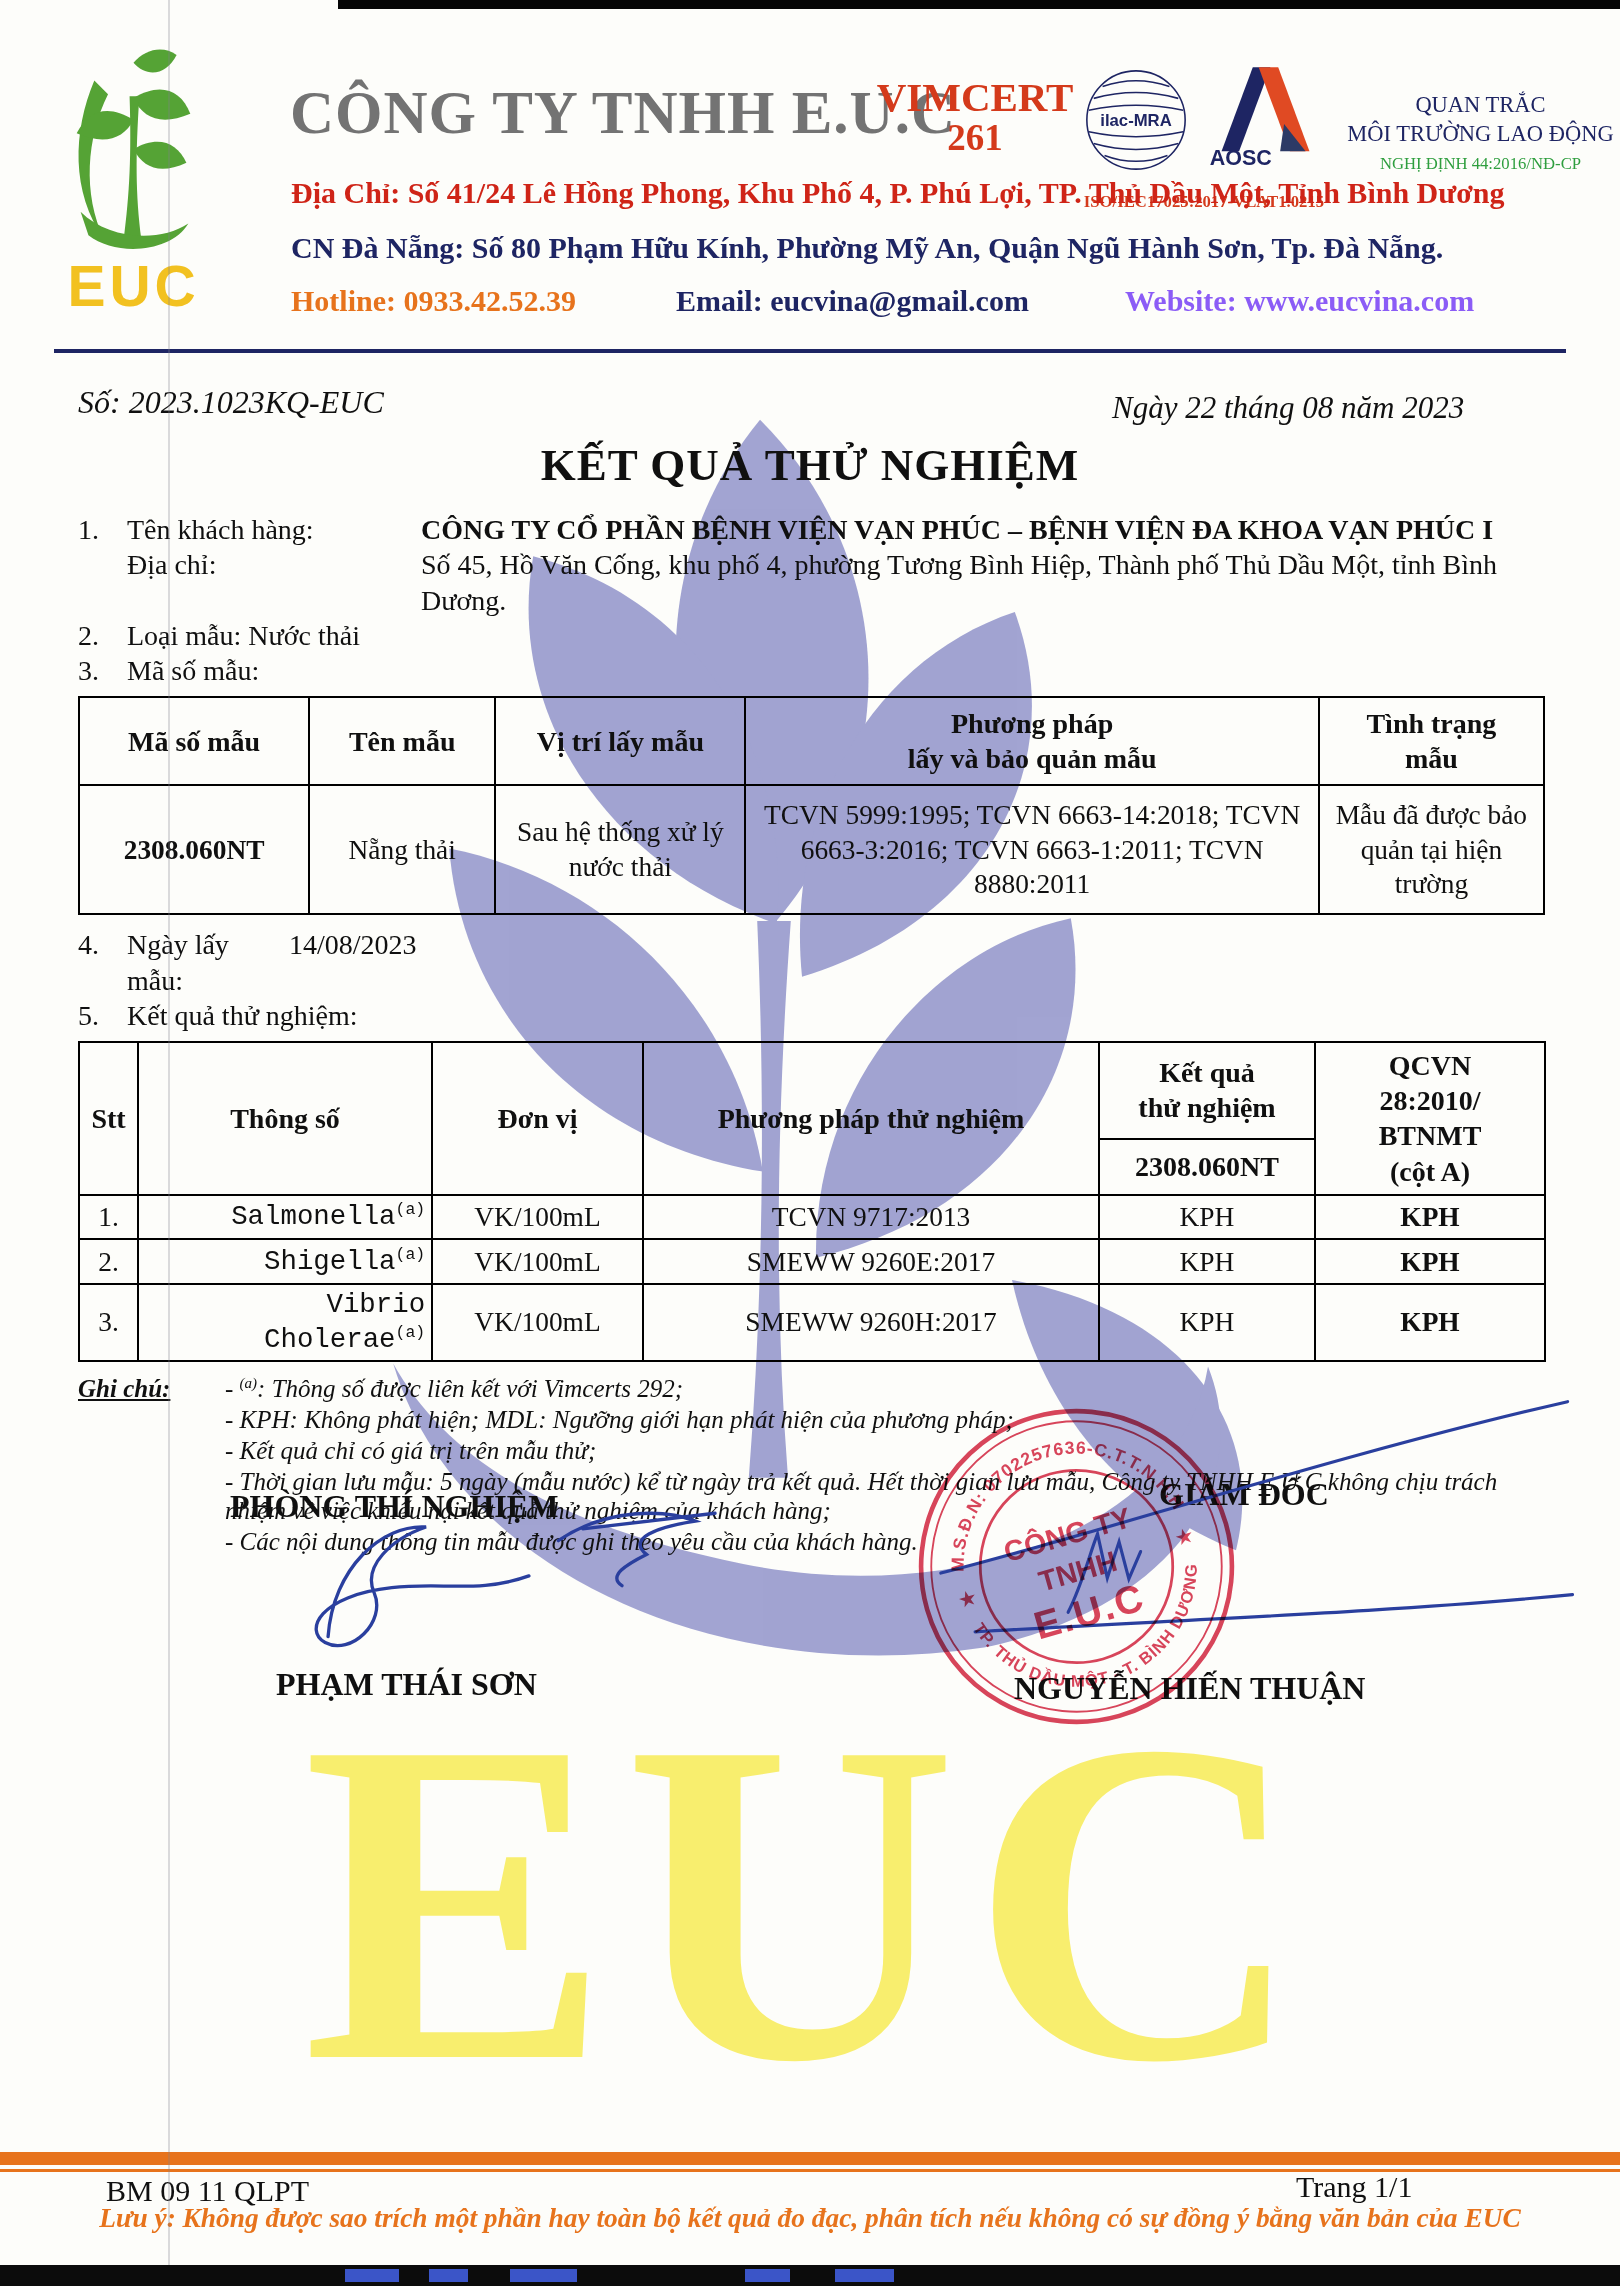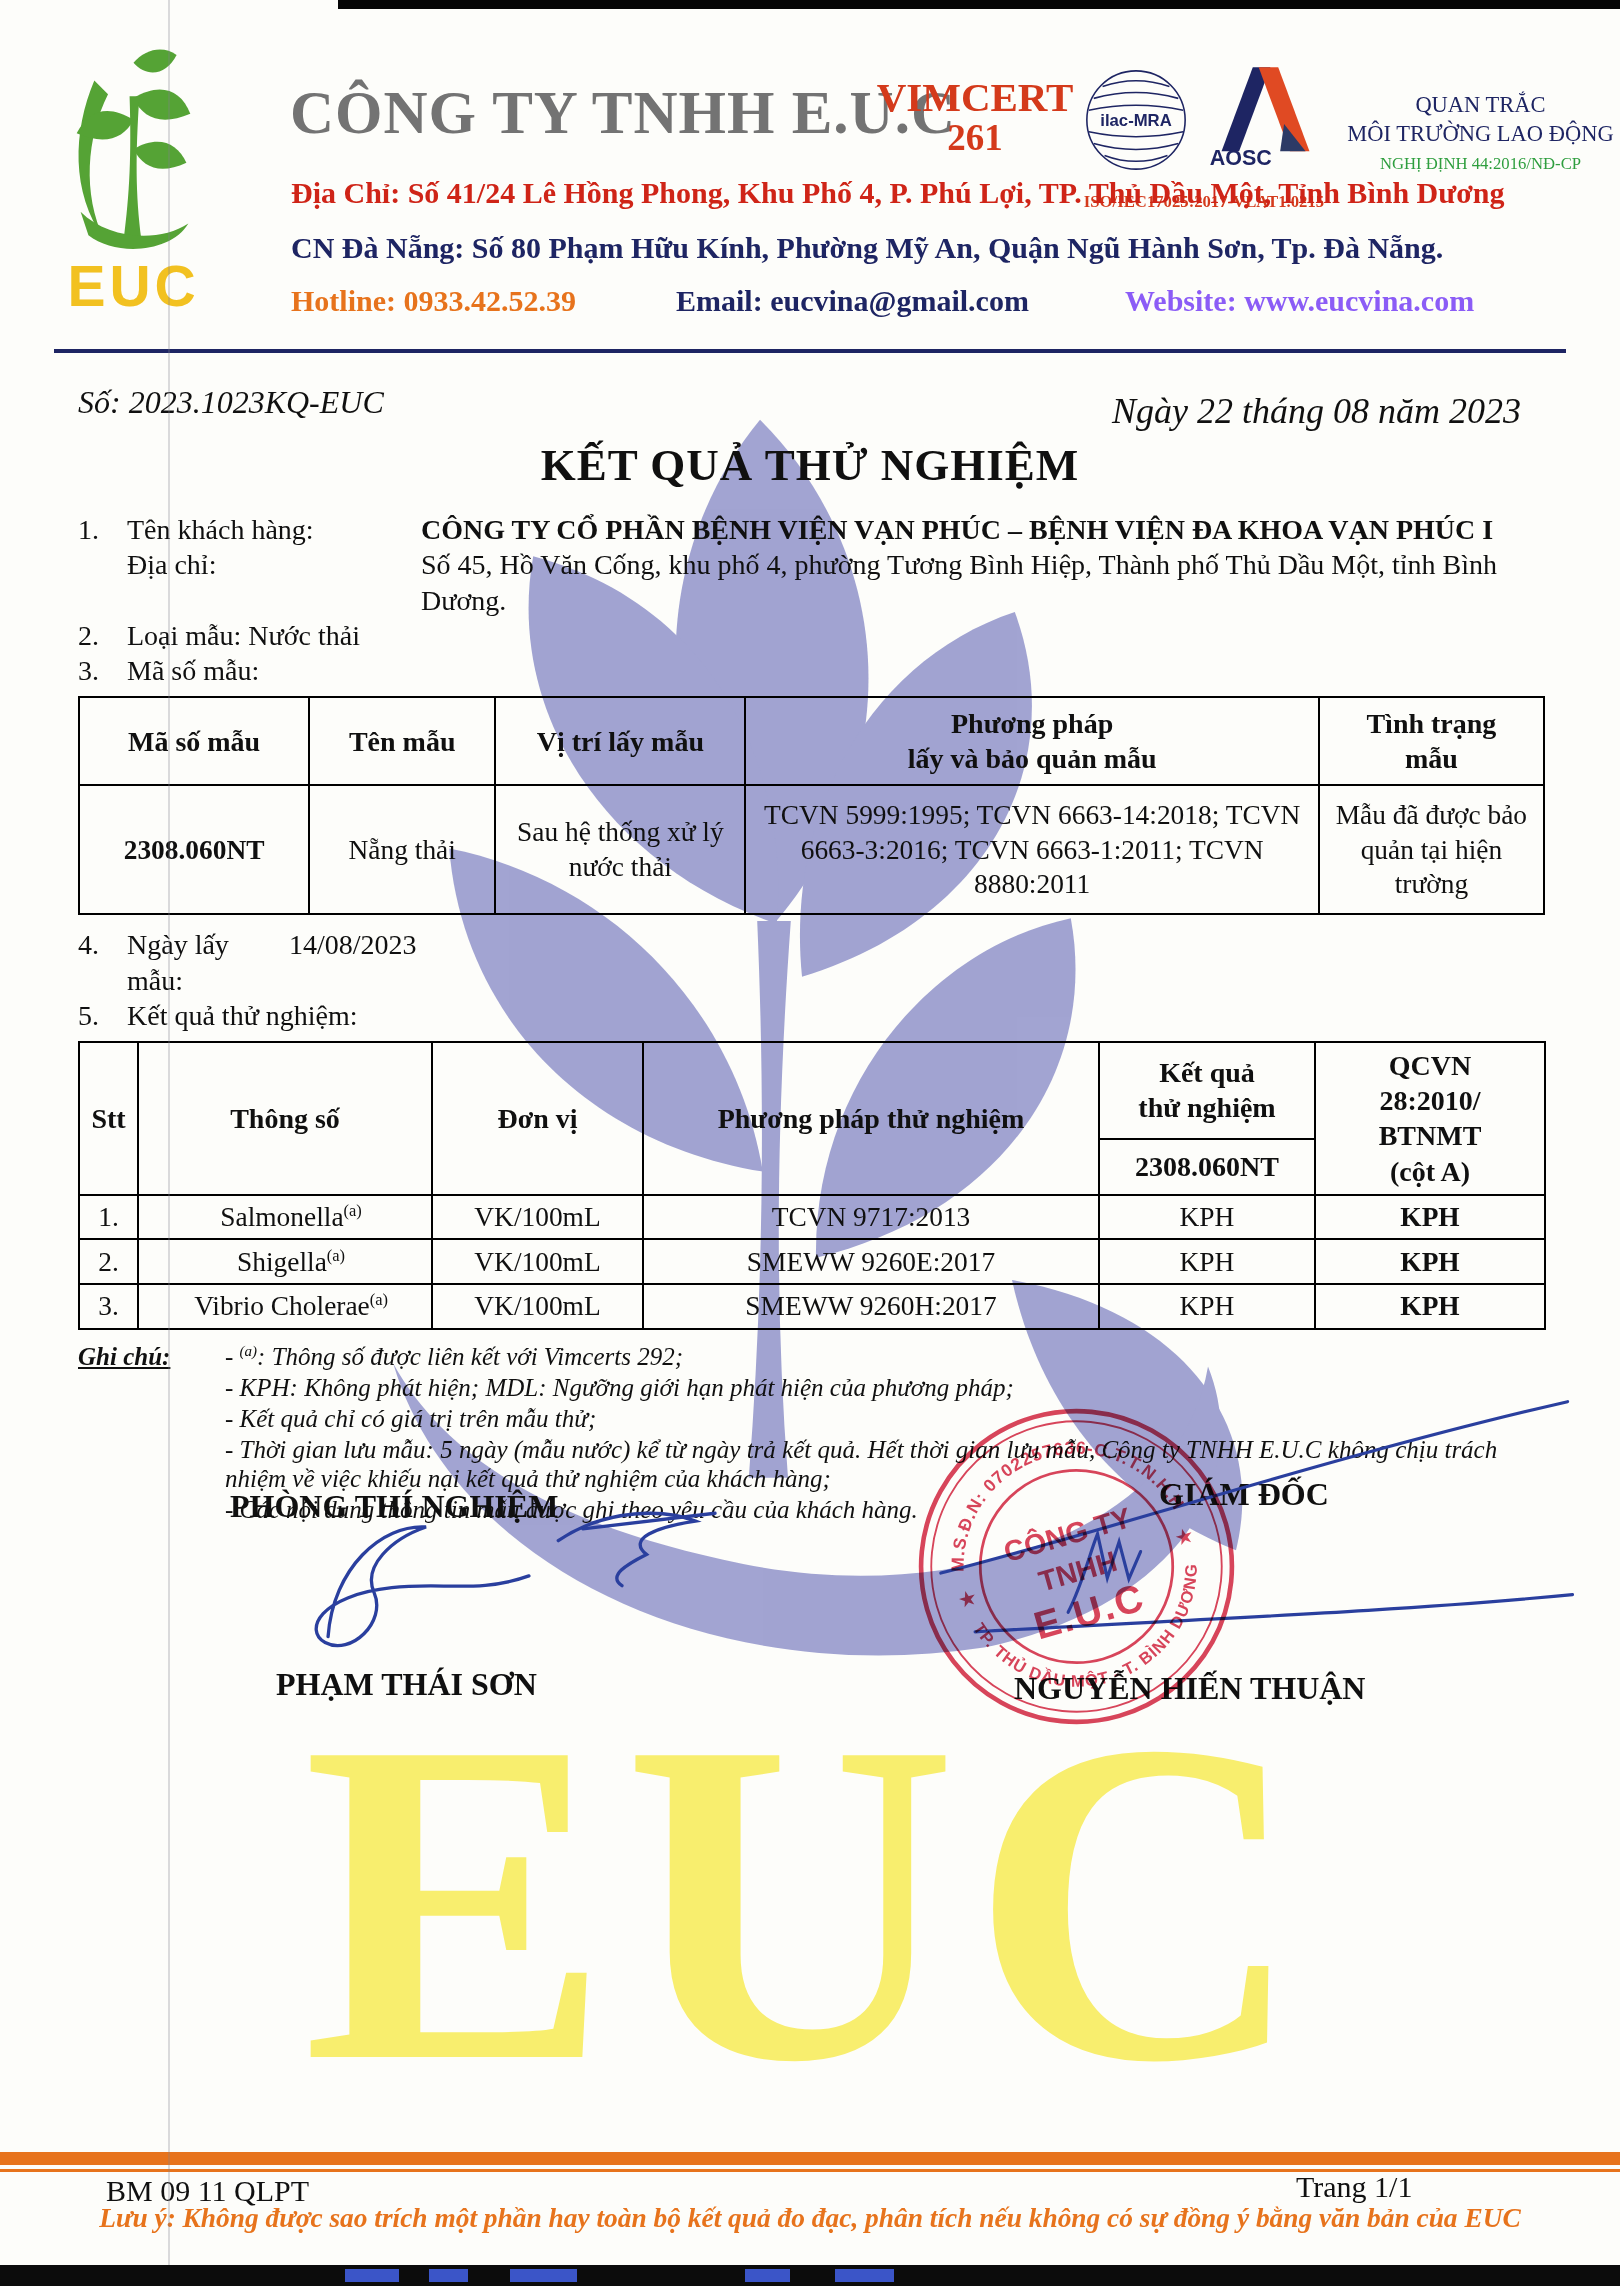--- a/index.html
+++ b/index.html
@@ -35,41 +35,41 @@
   .monitor .decree { color:#2e9e3e; font-size:16.7px; margin-top:4.9px; }
   .addr1 { position:absolute; left:291px; top:176px; z-index:2; font-weight:bold; font-size:30px; color:#cf2417; }
   .addr2 { position:absolute; left:291px; top:231px; z-index:2; font-weight:bold; font-size:30px; color:#1e2563; }
   .hotline { position:absolute; left:291px; top:284px; z-index:2; font-weight:bold; font-size:30px; color:#e7731c; }
   .email   { position:absolute; left:676px; top:284px; z-index:2; font-weight:bold; font-size:30px; color:#1e2563; }
   .website { position:absolute; left:1125px; top:284px; z-index:2; font-weight:bold; font-size:30px; color:#8b5cf6; }
   .rule { position:absolute; left:54px; right:54px; top:349px; z-index:2; height:3.9px; background:#1e2563; border-bottom:3.9px solid #fdfdfa; box-shadow:0 6.9px 0 -4.9px #1e2563; }
 
   
   .doc-no   { position:absolute; left:78px;  top:384px; z-index:2; font-style:italic; font-size:32px; }
-  .doc-date { position:absolute; left:1112px; top:390px; z-index:2; font-style:italic; font-size:36px; }
+  .doc-date { position:absolute; left:1112px; top:390px; z-index:2; font-style:italic; font-size:31px; }
   .doc-title{ position:absolute; left:0; right:0; top:439px; z-index:2; text-align:center; font-weight:bold; font-size:45px; letter-spacing:1px; }
 
   
   .content { position:absolute; left:78px; top:512px; width:1467px; z-index:2; font-size:28px; line-height:1.26; }
   .irow { display:flex; align-items:flex-start; }
   .irow .no { width:49px; flex:none; }
   .irow .lbl { width:294px; flex:none; }
   .irow .lbl-sm { width:162px; flex:none; }
   .irow .val { flex:1; }
   .bold { font-weight:bold; }
 
   table { border-collapse:collapse; width:100%; table-layout:fixed; }
   th, td { border:2px solid #000; text-align:center; vertical-align:middle; }
   .t1 { margin:7.8px 0 11.8px 0; border:2.9px solid #000; }
   .t1 th { font-weight:bold; font-size:28px; padding:7.8px 5.9px; }
   .t1 td { font-size:27.4px; padding:11.8px 7.8px; }
   .t2 { margin:7.8px 0 11.8px 0; border:2.9px solid #000; }
   .t2 th { font-weight:bold; font-size:28px; padding:4.9px 3.9px; }
   .t2 td { font-size:27.4px; padding:2.9px 5.9px; height:37px; }
-  .t2 td.param { text-align:center; padding-left:18px; }
+  .t2 td.param { text-align:right; padding-left:18px;font-family:Liberation Mono, monospace; }
   .sup { vertical-align:super; font-size:60%; }
 
   .notes { display:flex; margin-top:11.8px; font-style:italic; font-size:25px; line-height:1.16; }
   .notes .gc-label { width:147px; flex:none; font-weight:bold; text-decoration:underline; }
   .notes .gc-lines { flex:1; }
   .notes .gc-lines > div { margin-bottom:2px; }
 
   
   .sig-title-left  { position:absolute; left:230px;  top:1488px; z-index:2; font-weight:bold; font-size:32px; }
   .sig-title-right { position:absolute; left:1159px; top:1476px; z-index:2; font-weight:bold; font-size:32px; }

